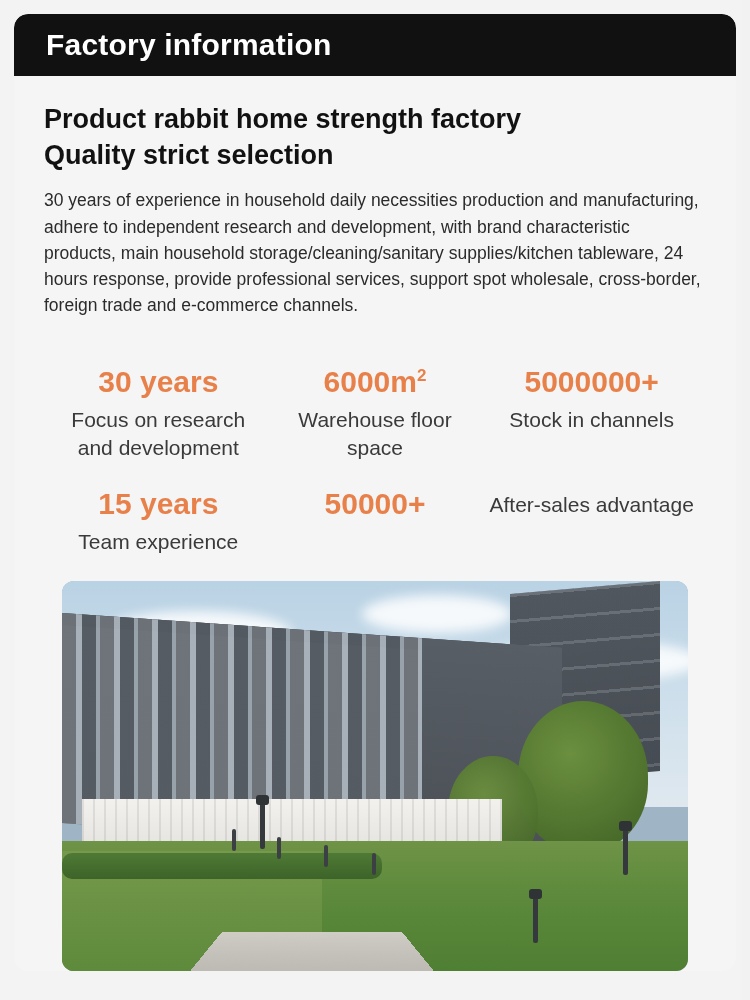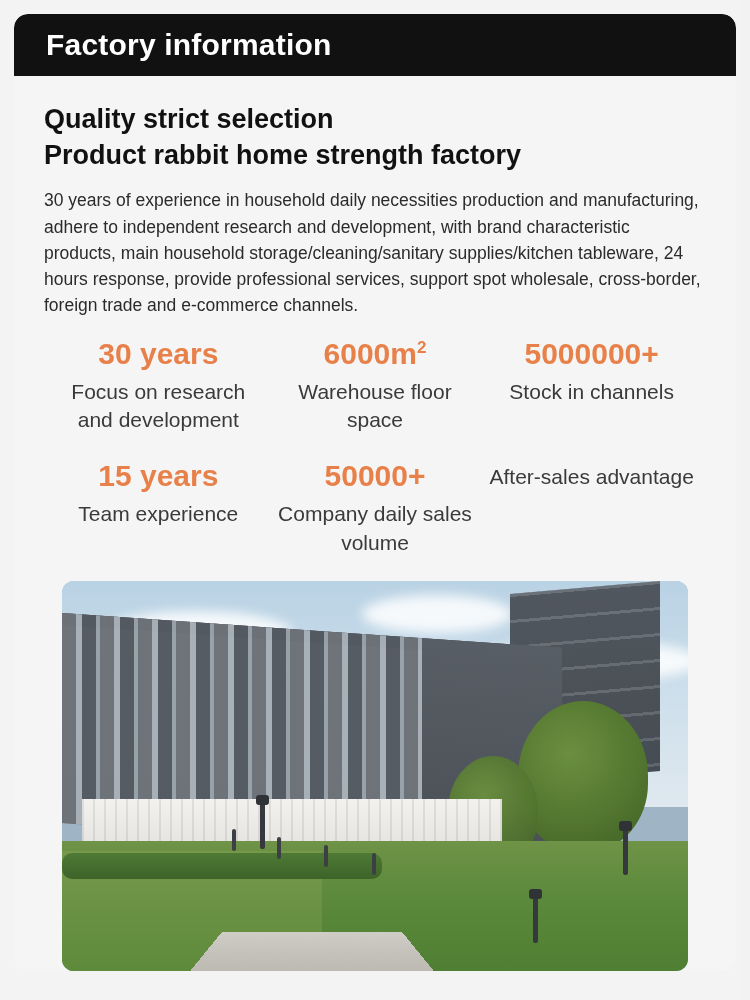--- a/index.html
+++ b/index.html
@@ -51,21 +51,21 @@
   }
   .desc {
     margin-top: 14px;
     font-size: 17.5px;
     color: #2b2b2b;
     line-height: 1.5;
     max-width: 660px;
   }
   
   .stats {
-    margin-top: 16px;
+    margin-top: 44px;
     display: grid;
     grid-template-columns: repeat(3, 1fr);
     row-gap: 22px;
     padding: 0 6px;
   }
   .stat {
     text-align: center;
     padding: 0 4px;
   }
   .stat-value {
@@ -244,22 +244,22 @@
 
 <div class="page">
   <div class="card">
 
     <div class="header-bar">
       <div class="header-title">Factory information</div>
     </div>
 
     <div class="body">
       <div class="headline">
+        <div>Product rabbit home strength factory</div>
         <div>Quality strict selection</div>
-        <div>Product rabbit home strength factory</div>
       </div>
 
       <div class="desc">30 years of experience in household daily necessities production and manufacturing, adhere to independent research and development, with brand characteristic products, main household storage/cleaning/sanitary supplies/kitchen tableware, 24 hours response, provide professional services, support spot wholesale, cross-border, foreign trade and e-commerce channels.</div>
 
       <div class="stats">
 
         <div class="stat">
           <div class="stat-value"><span>30 years</span></div>
           <div class="stat-label">Focus on research and development</div>
         </div>
@@ -274,21 +274,20 @@
           <div class="stat-label">Stock in channels</div>
         </div>
 
         <div class="stat">
           <div class="stat-value"><span>15 years</span></div>
           <div class="stat-label">Team experience</div>
         </div>
 
         <div class="stat">
           <div class="stat-value"><span>50000+</span></div>
-          <div class="stat-label">Company daily sales volume</div>
         </div>
 
         <div class="stat">
           <div class="stat-label">After-sales advantage</div>
         </div>
 
       </div>
 
       <div class="photo-wrap">
         <div class="photo">

